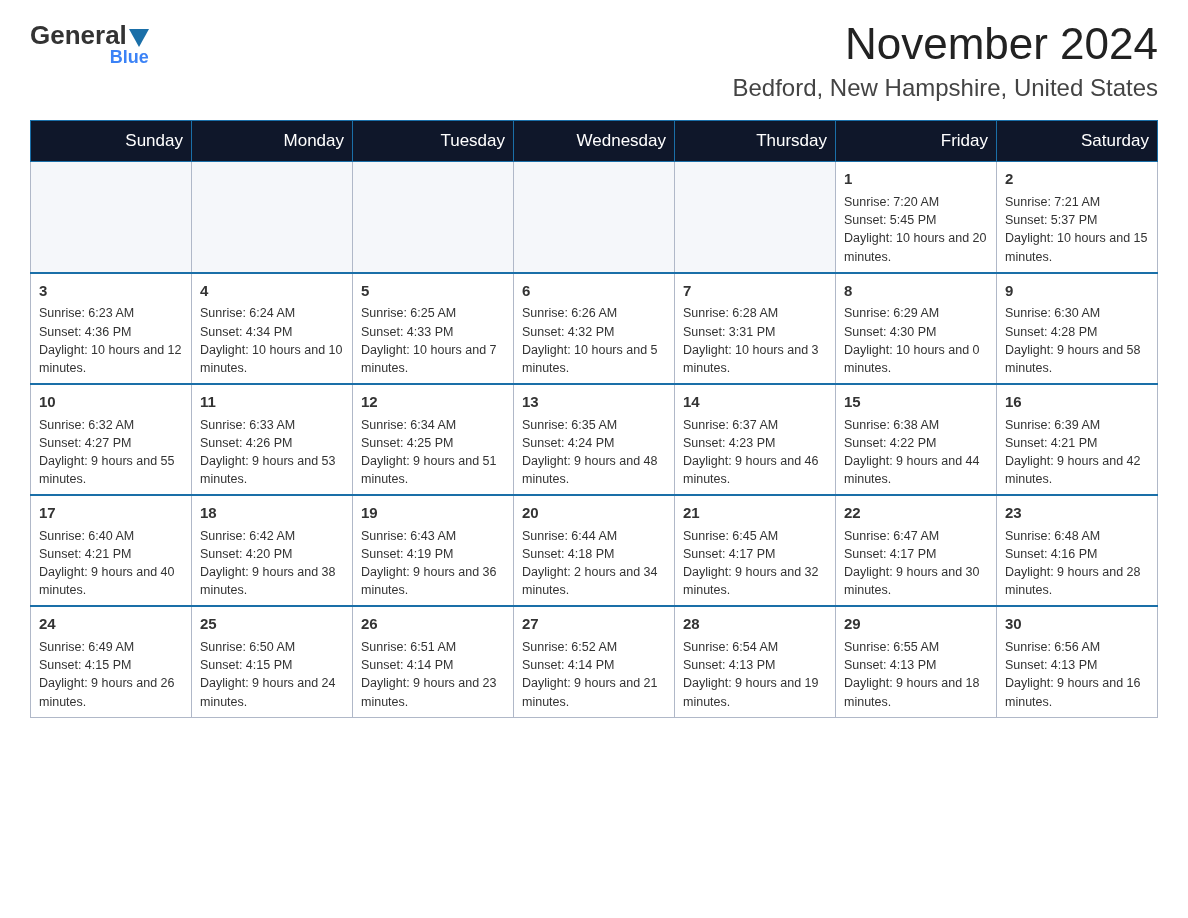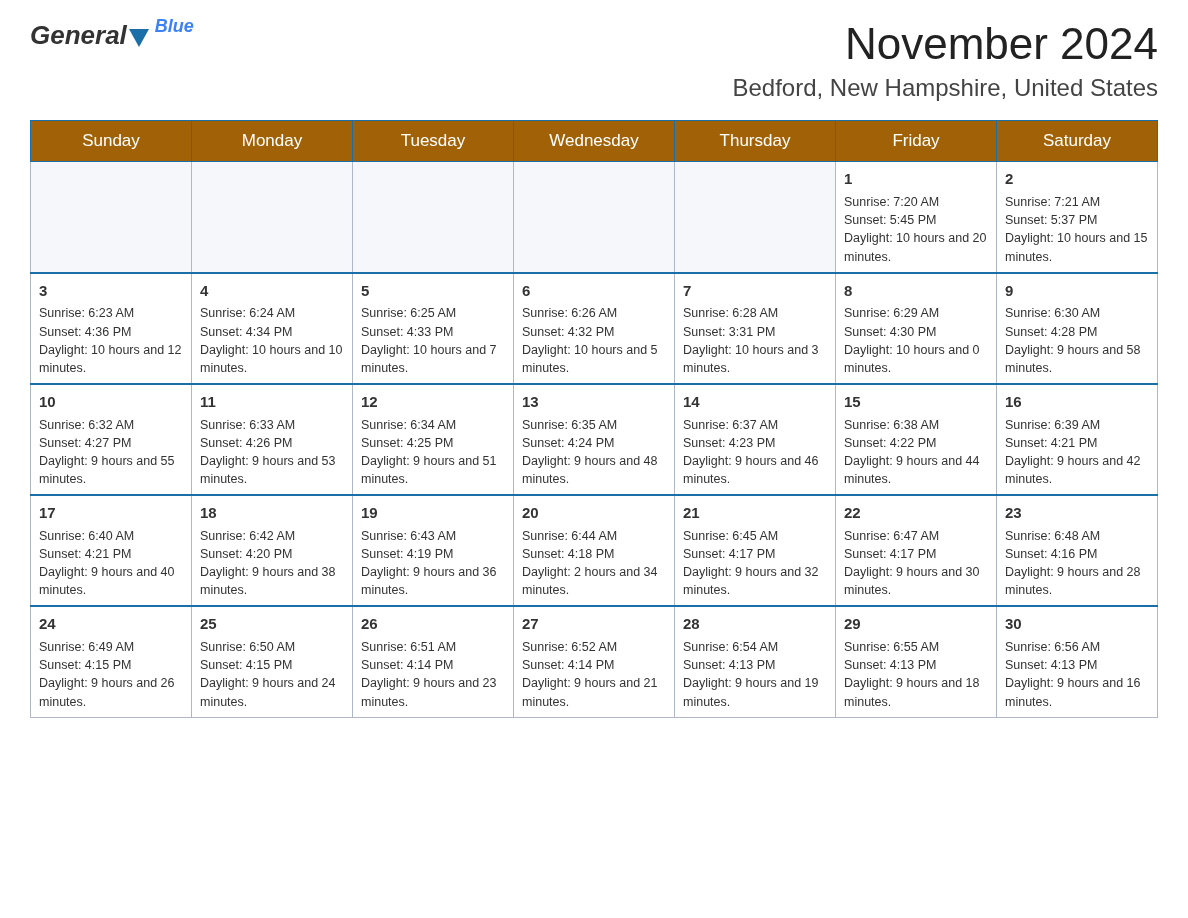--- a/index.html
+++ b/index.html
@@ -12,23 +12,22 @@
       min-height: 918px;
     }
     .header-area {
       display: flex;
       justify-content: space-between;
       align-items: flex-start;
       margin-bottom: 18px;
     }
     .logo {
       display: flex;
-      flex-direction: row;
-      align-items: flex-start;
-      font-style: italic;
+      flex-direction: column;
+      align-items: flex-end;
     }
     .logo-text {
       display: flex;
       align-items: flex-end;
       font-size: 26px;
       font-weight: bold;
       color: #333;
     }
     .logo-triangle {
       width: 0;
@@ -60,26 +59,26 @@
       font-size: 24px;
       color: #444;
       margin-top: 6px;
     }
     .calendar-table {
       width: 100%;
       border-collapse: collapse;
       table-layout: fixed;
     }
     .calendar-table th {
-      background-color: #a16207;
+      background-color: #0f172a;
       color: #fff;
       font-size: 17px;
       font-weight: normal;
       padding: 10px 8px;
-      text-align: center;
+      text-align: right;
       border: 1px solid #1a6fa8;
     }
     .calendar-table td {
       border: 1px solid #b0b8c8;
       vertical-align: top;
       padding: 6px 8px;
       font-size: 12.5px;
       color: #333;
       line-height: 1.45;
       height: 110px;

